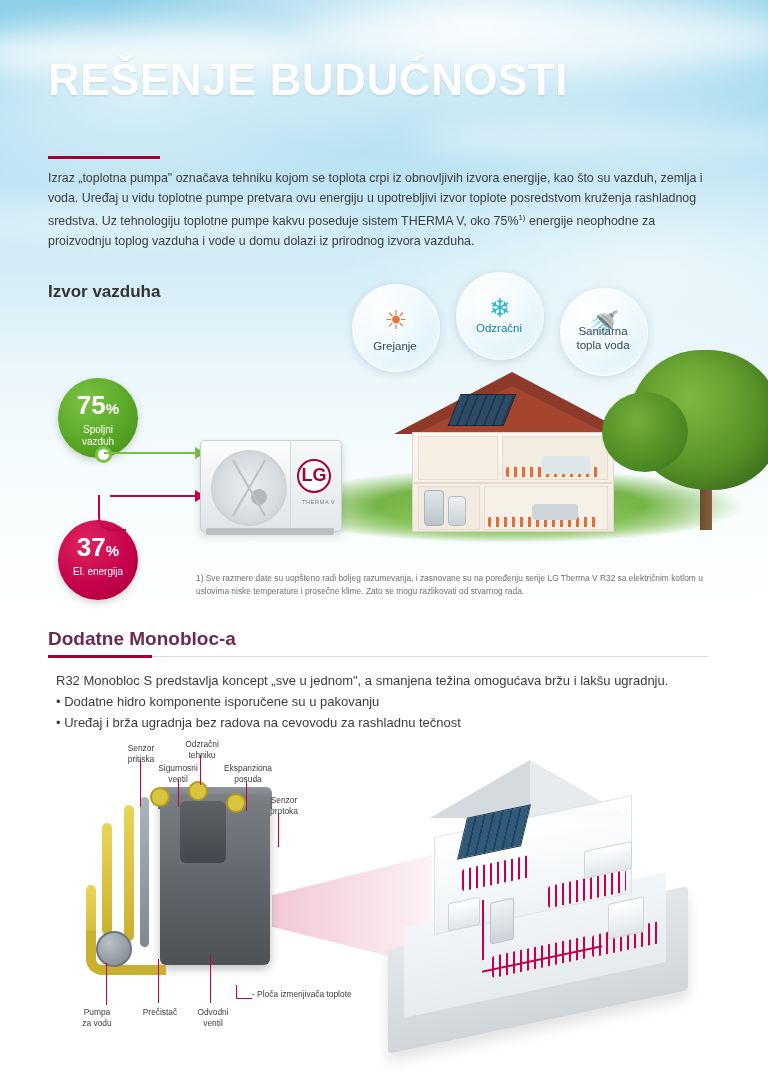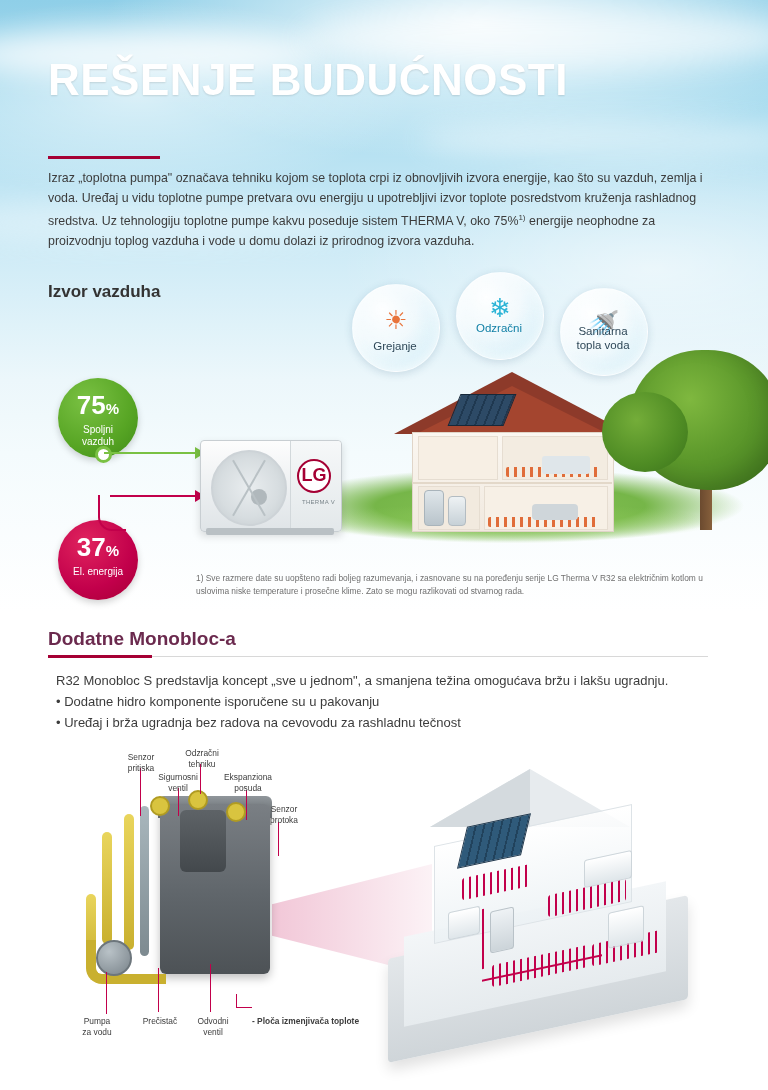--- a/index.html
+++ b/index.html
@@ -207,21 +207,21 @@
     position:absolute;left:196px;top:572px;width:514px;font-size:8.4px;line-height:13px;color:#6f6f6f;
   }
 
   
   .sec2-title{position:absolute;left:48px;top:628px;font-size:19px;font-weight:bold;color:#6b2a4e;}
   .sec2-rule{position:absolute;left:48px;top:656px;width:660px;height:1px;background:#d8d8d8;}
   .sec2-accent{position:absolute;left:48px;top:655px;width:104px;height:3px;background:#a50034;}
   .sec2-body{position:absolute;left:56px;top:670px;width:640px;font-size:13px;line-height:21px;color:#3c3c3c;}
 
   
-  .diagram{position:absolute;left:40px;top:735px;width:690px;height:320px;margin-top:9px;}
+  .diagram{position:absolute;left:40px;top:735px;width:690px;height:320px;}
 
   .mono{
     position:absolute;left:120px;top:60px;width:110px;height:170px;
     background:linear-gradient(180deg,#7a7f84 0%,#5f656a 55%,#4d5256 100%);
     border-radius:6px;box-shadow:0 4px 10px rgba(0,0,0,.25);
   }
   .mono-top{
     position:absolute;left:118px;top:52px;width:114px;height:22px;border-radius:6px 6px 0 0;
     background:linear-gradient(180deg,#8f959a,#6e7478);
   }
@@ -453,21 +453,21 @@
 
   <div class="callout-line" style="left:118px;top:224px;width:1px;height:44px;"></div>
   <div class="callout-lab" style="left:84px;top:272px;width:72px;white-space:pre-line">Prečistač</div>
 
   <div class="callout-line" style="left:170px;top:220px;width:1px;height:48px;"></div>
   <div class="callout-lab" style="left:136px;top:272px;width:74px;white-space:pre-line">Odvodni
 ventil</div>
 
   <div class="callout-line" style="left:196px;top:250px;width:1px;height:14px;"></div>
   <div class="callout-line" style="left:196px;top:263px;width:16px;height:1px;"></div>
-  <div class="callout-lab left-al" style="left:212px;top:272px;width:150px;font-weight:bold;">- Ploča izmenjivača toplote</div>
+  <div class="callout-lab left-al" style="left:212px;top:254px;width:150px;">- Ploča izmenjivača toplote</div>
 
   <div class="iso">
     <div class="iso-base"></div>
     <div class="iso-floor"></div>
     <div class="iso-roof"></div>
     <div class="iso-roof2"></div>
     <div class="iso-wall"></div>
     <div class="iso-panel"></div>
     <div class="iso-heat ih1"></div>
     <div class="iso-heat ih2"></div>

